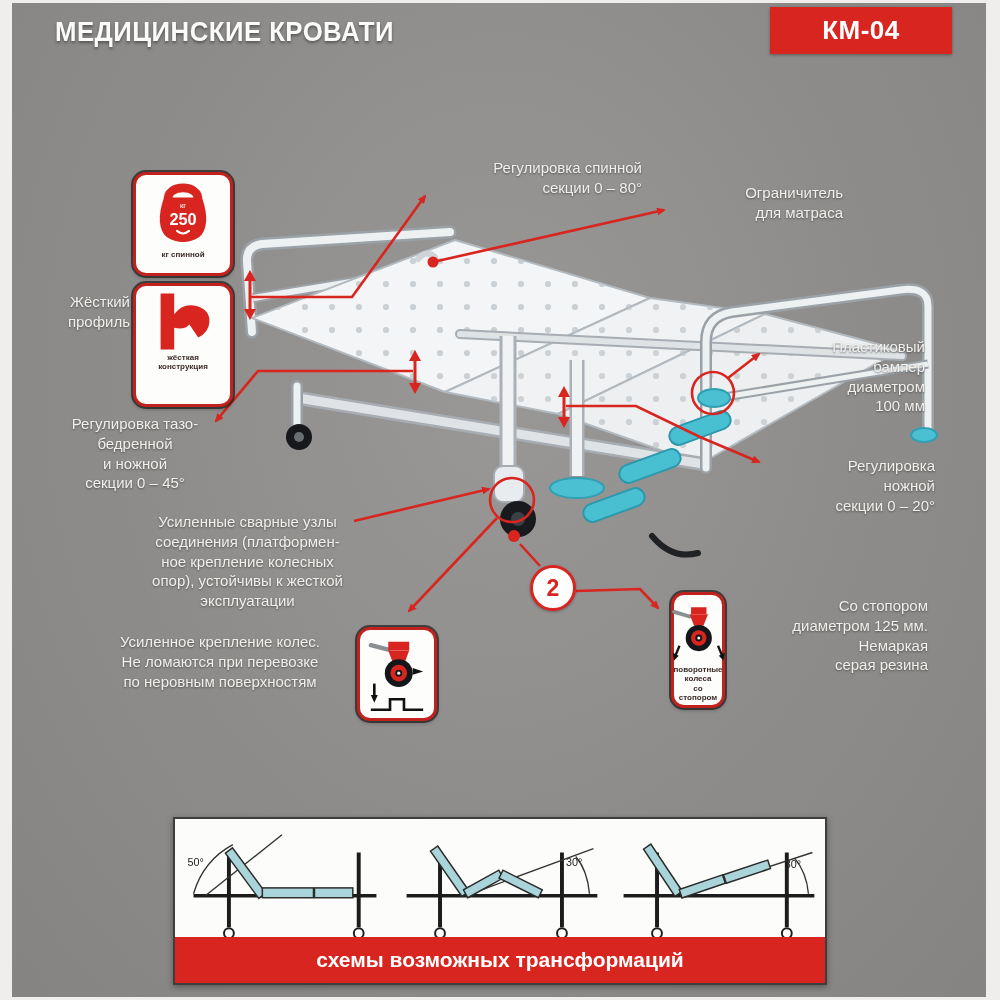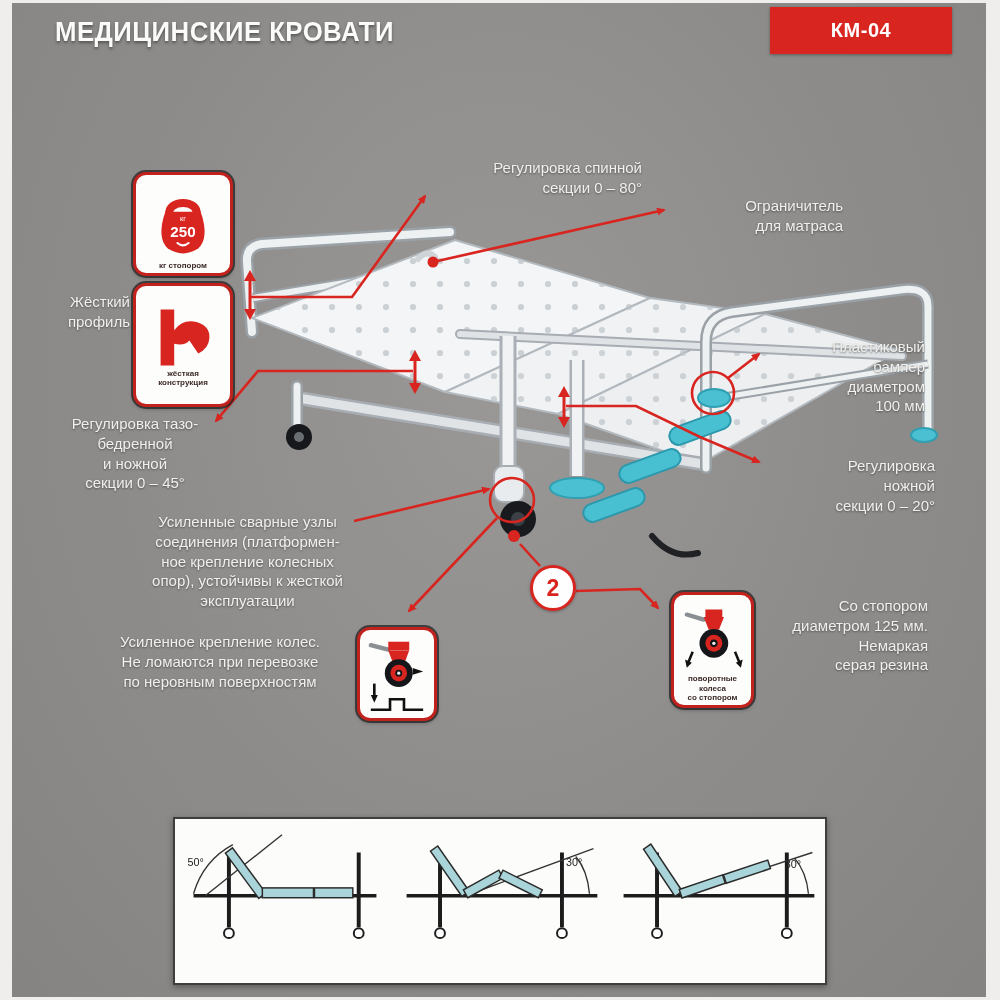--- a/index.html
+++ b/index.html
@@ -14,34 +14,34 @@
   }
   .scene{position:absolute;left:0;top:0;width:1000px;height:1000px;pointer-events:none;}
   .page-title{
     position:absolute;left:55px;top:16px;
     color:#fbfbfa;font-size:28px;font-weight:bold;letter-spacing:.5px;
     transform:scaleX(.92);transform-origin:left center;
     text-shadow:0 2px 3px rgba(40,40,40,.55);
   }
   .model-badge{
     position:absolute;left:770px;top:7px;width:182px;height:47px;
-    background:#d8251f;color:#ffffff;font-size:20px;font-weight:bold;
+    background:#d8251f;color:#ffffff;font-size:26px;font-weight:bold;
     text-align:center;line-height:47px;letter-spacing:.5px;
     box-shadow:0 1px 3px rgba(0,0,0,.35);
   }
   .callout{
     position:absolute;color:#f1f0ed;font-size:15px;line-height:1.32;
     white-space:pre-line;text-shadow:0 1px 2px rgba(35,35,35,.55);text-align:right;
   }
   .align-r{text-align:center;}
   .badge{
     position:absolute;background:#fdfdfb;border:3px solid #c2221e;border-radius:13px;
     box-shadow:0 0 0 2px rgba(35,35,35,.75), 0 2px 4px rgba(0,0,0,.3);
     display:flex;flex-direction:column;align-items:center;justify-content:flex-start;
-    box-sizing:border-box;padding:16px 3px 3px;
+    box-sizing:border-box;padding:0 3px 3px;
   }
   .badge .cap{
     color:#3a2a28;font-size:8px;line-height:1.15;text-align:center;font-weight:bold;
     white-space:pre-line;margin-top:1px;
   }
   .balloon{
     position:absolute;left:530px;top:565px;width:46px;height:46px;border-radius:50%;
     background:#fefefe;border:3px solid #d8251f;box-sizing:border-box;
     color:#d8251f;font-size:23px;font-weight:bold;text-align:center;line-height:40px;
     box-shadow:0 1px 3px rgba(0,0,0,.3);
@@ -165,36 +165,36 @@
 <div class="model-badge">КМ-04</div>
 
 <div class="badge" style="left:133px;top:172px;width:100px;height:104px;">
   <svg width="86" height="74" viewBox="0 0 100 86">
     <path d="M33,30 C29,10 71,10 67,30" fill="none" stroke="#d8251f" stroke-width="10" stroke-linecap="round"></path>
     <path d="M28,26 h44 c8,22 6,38 -3,46 c-12,8 -26,8 -38,0 c-9,-8 -11,-24 -3,-46 z" fill="#d8251f"></path>
     <text x="50" y="38" text-anchor="middle" font-size="9" fill="#ffffff" font-family="Liberation Sans, sans-serif">кг</text>
     <text x="50" y="58" text-anchor="middle" font-size="19" font-weight="bold" fill="#ffffff" font-family="Liberation Sans, sans-serif">250</text>
     <path d="M43,65 q7,6 14,0" fill="none" stroke="#ffffff" stroke-width="2.5" stroke-linecap="round"></path>
   </svg>
-  <div class="cap">кг стопором</div>
+  <div class="cap">кг спинной</div>
 </div>
 
 <div class="callout" style="left:50px;top:292px;width:80px;">Жёсткий
 профиль</div>
 <div class="badge" style="left:133px;top:283px;width:100px;height:124px;">
   <svg width="80" height="66" viewBox="0 0 100 80">
     <path d="M22,8 h17 v26 q11,-15 29,-10 q16,5 15,20 q-1,13 -14,19 l-11,-16 q-6,7 -19,4 v27 h-17 z" fill="#d8251f"></path>
   </svg>
   <div class="cap">жёсткая
 конструкция</div>
 </div>
 
 <div class="callout" style="left:432px;top:158px;width:210px;">Регулировка спинной
 секции 0 – 80°</div>
-<div class="callout" style="left:683px;top:196px;width:160px;">Ограничитель
+<div class="callout" style="left:683px;top:183px;width:160px;">Ограничитель
 для матраса</div>
 <div class="callout align-r" style="left:28px;top:414px;width:214px;">Регулировка тазо-
 бедренной
 и ножной
 секции 0 – 45°</div>
 <div class="callout" style="left:785px;top:337px;width:140px;">Пластиковый
 бампер
 диаметром
 100 мм</div>
 <div class="callout" style="left:785px;top:456px;width:150px;">Регулировка
@@ -222,21 +222,21 @@
     <circle cx="42" cy="46" r="9.5" fill="#d8251f"></circle>
     <circle cx="42" cy="46" r="4" fill="#15161a"></circle>
     <circle cx="42" cy="46" r="1.8" fill="#eeeeee"></circle>
     <line x1="14" y1="58" x2="14" y2="72" stroke="#111111" stroke-width="3"></line>
     <polygon points="10,71 18,71 14,80" fill="#111111"></polygon>
     <polygon points="70,44 58,40 58,48" fill="#111111"></polygon>
     <path d="M10,88 h22 v-12 h16 v12 h22" fill="none" stroke="#111111" stroke-width="3"></path>
   </svg>
 </div>
 
-<div class="badge" style="left:671px;top:592px;width:83px;height:116px;padding:3px;">
+<div class="badge" style="left:671px;top:592px;width:54px;height:116px;padding:3px;">
   <svg width="66" height="76" viewBox="0 0 78 86">
     <path d="M8,18 l20,6" stroke="#8a8f93" stroke-width="5" stroke-linecap="round"></path>
     <rect x="30" y="12" width="20" height="9" fill="#d8251f"></rect>
     <path d="M28,21 h24 l-6,15 h-12 z" fill="#d8251f"></path>
     <circle cx="40" cy="52" r="17" fill="#15161a"></circle>
     <circle cx="40" cy="52" r="10" fill="#d8251f"></circle>
     <circle cx="40" cy="52" r="4.5" fill="#15161a"></circle>
     <circle cx="40" cy="52" r="2" fill="#eeeeee"></circle>
     <line x1="15" y1="62" x2="10" y2="74" stroke="#111111" stroke-width="3"></line>
     <polygon points="6,71 14,75 8,81" fill="#111111"></polygon>
@@ -285,13 +285,14 @@
       <circle cx="44" cy="112" r="5" fill="#ffffff" stroke="#1c1c1c" stroke-width="2"></circle>
       <circle cx="176" cy="112" r="5" fill="#ffffff" stroke="#1c1c1c" stroke-width="2"></circle>
       <line x1="68" y1="74" x2="202" y2="30" stroke="#333333" stroke-width="1.4"></line>
       <path d="M198,72 Q196,50 184,36" fill="none" stroke="#333333" stroke-width="1.4"></path>
       <polygon points="69.7,69.4 37.7,21.4 30.3,26.6 62.3,74.6" fill="#a9d5da" stroke="#2b2b2b" stroke-width="1.5"></polygon>
       <polygon points="69.4,76.3 113.4,61.3 110.6,52.7 66.6,67.7" fill="#a9d5da" stroke="#2b2b2b" stroke-width="1.5"></polygon>
       <polygon points="114.4,61.3 159.4,46.3 156.6,37.7 111.6,52.7" fill="#a9d5da" stroke="#2b2b2b" stroke-width="1.5"></polygon>
       <text x="174" y="46" font-size="11" fill="#222222" font-family="Liberation Sans, sans-serif">30°</text>
     </svg>
   </div>
+  <div class="caption-bar">схемы возможных трансформаций</div>
 </div>
 
 </body></html>

